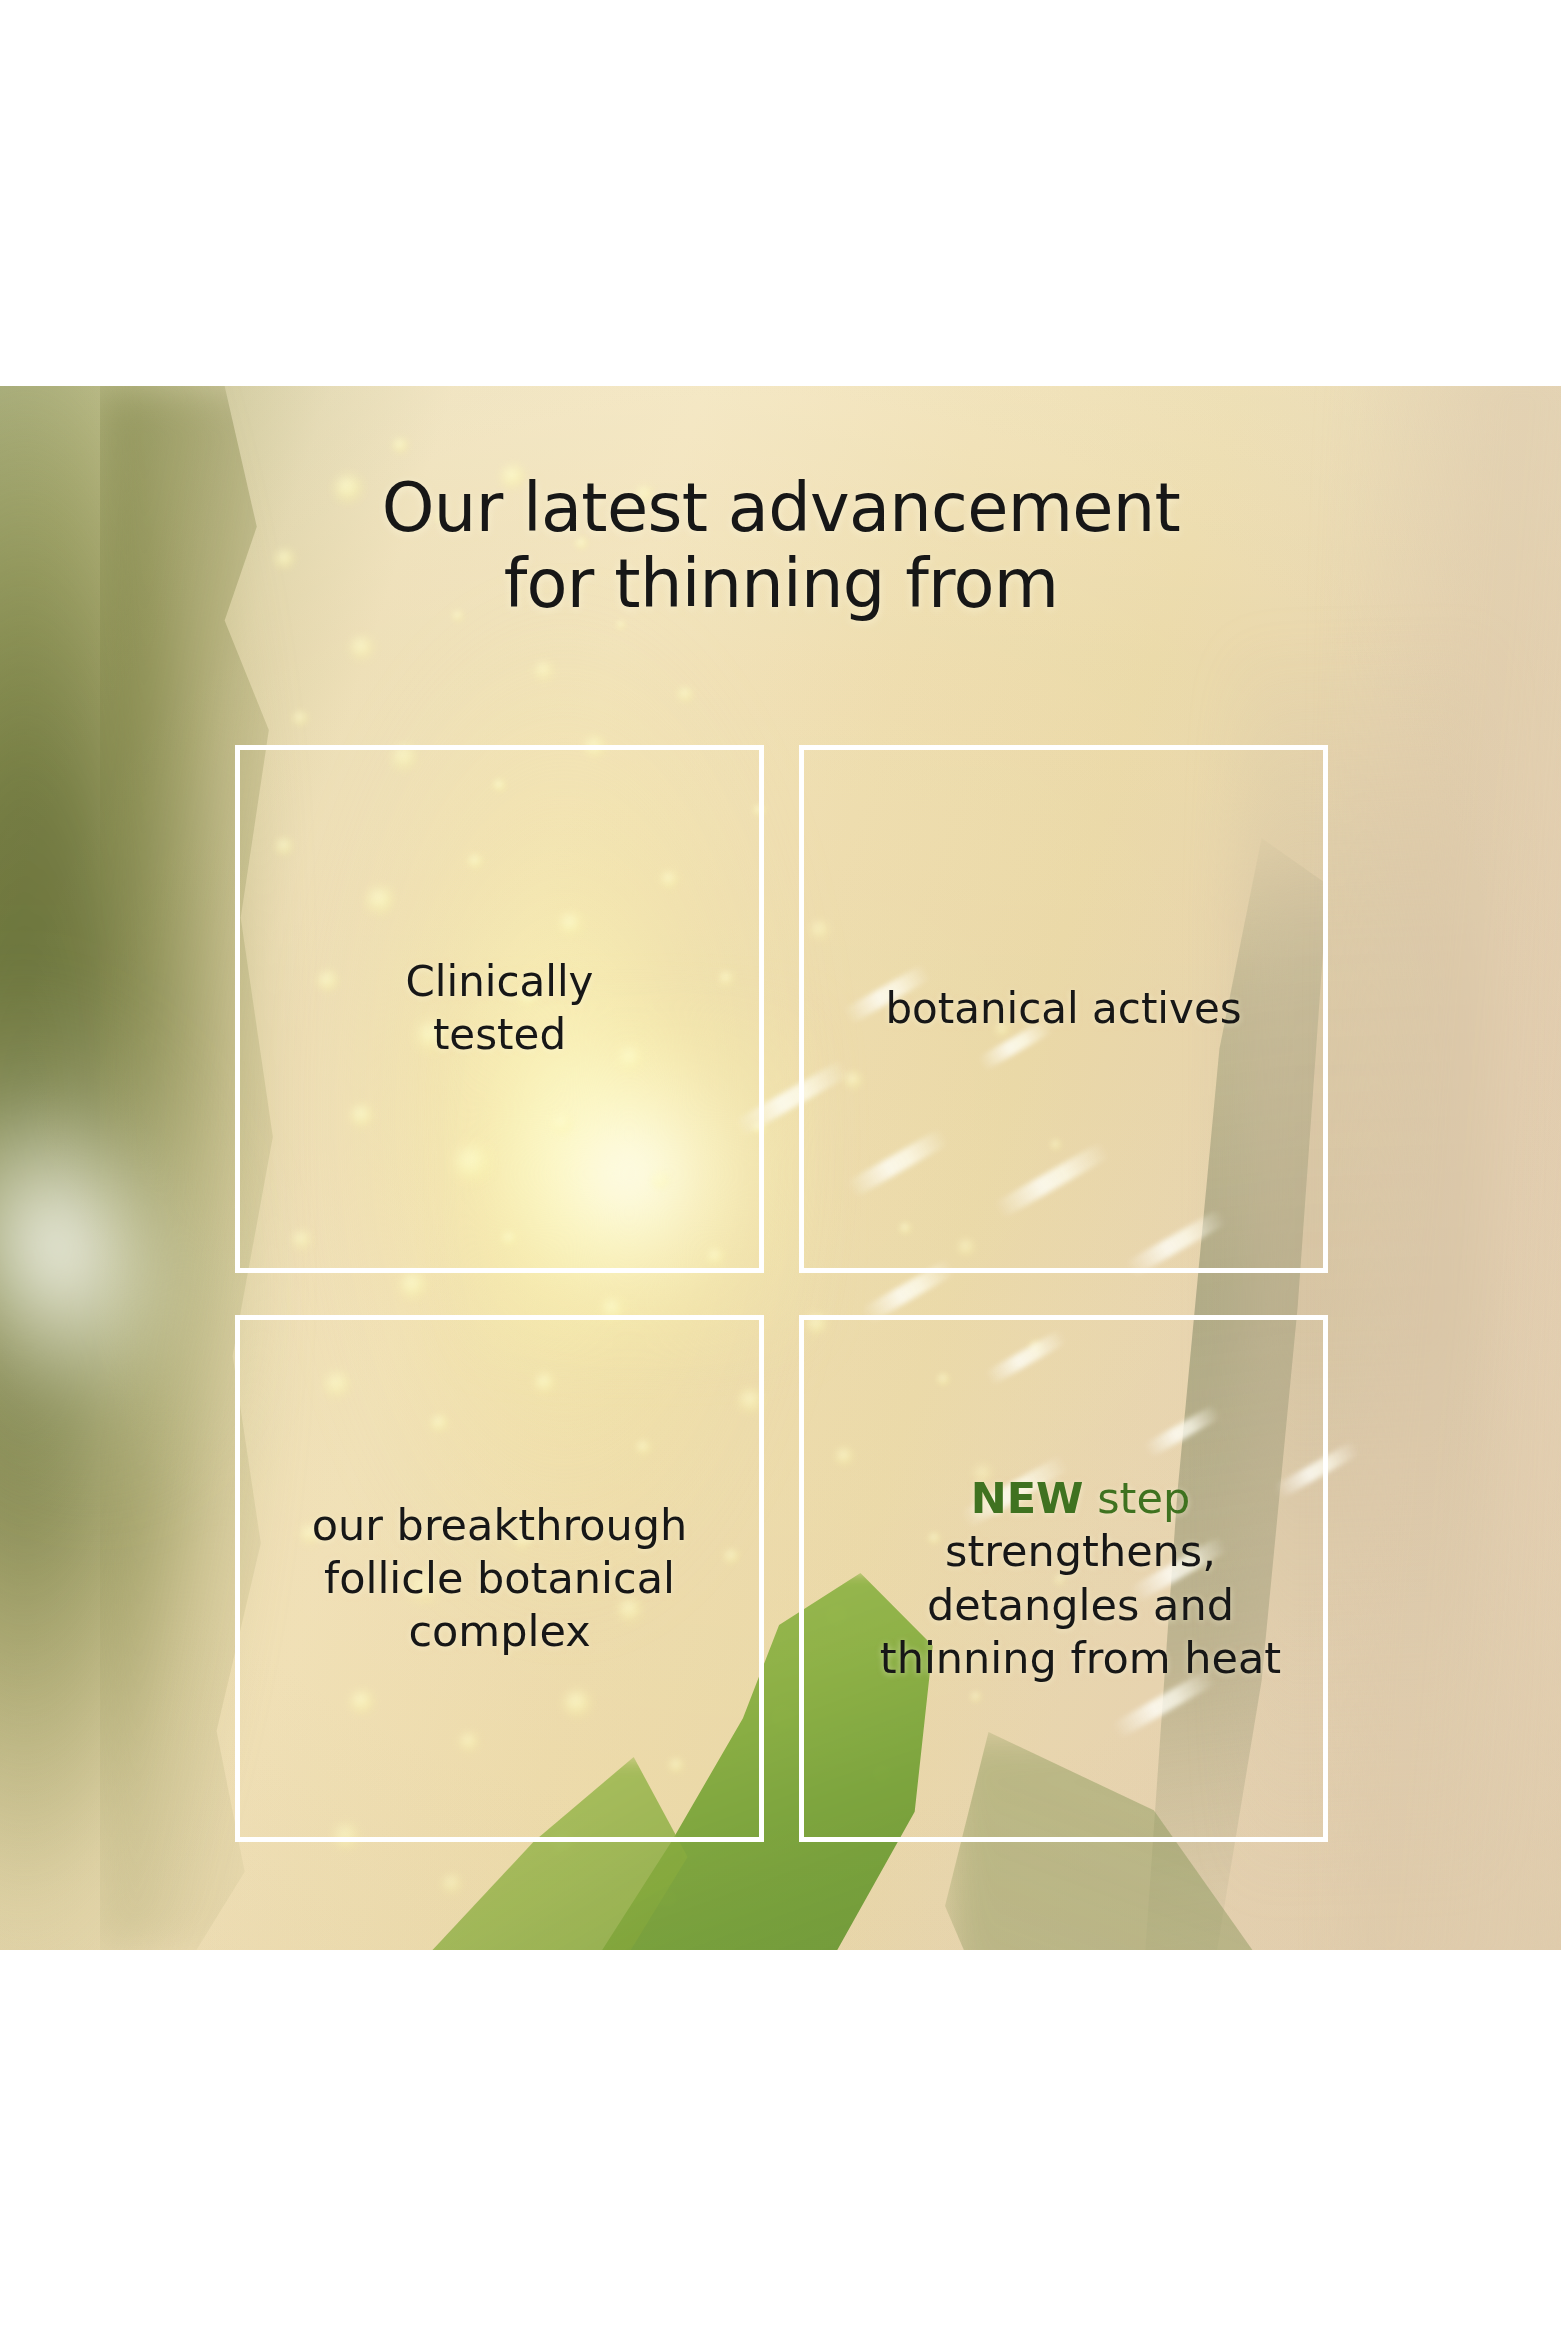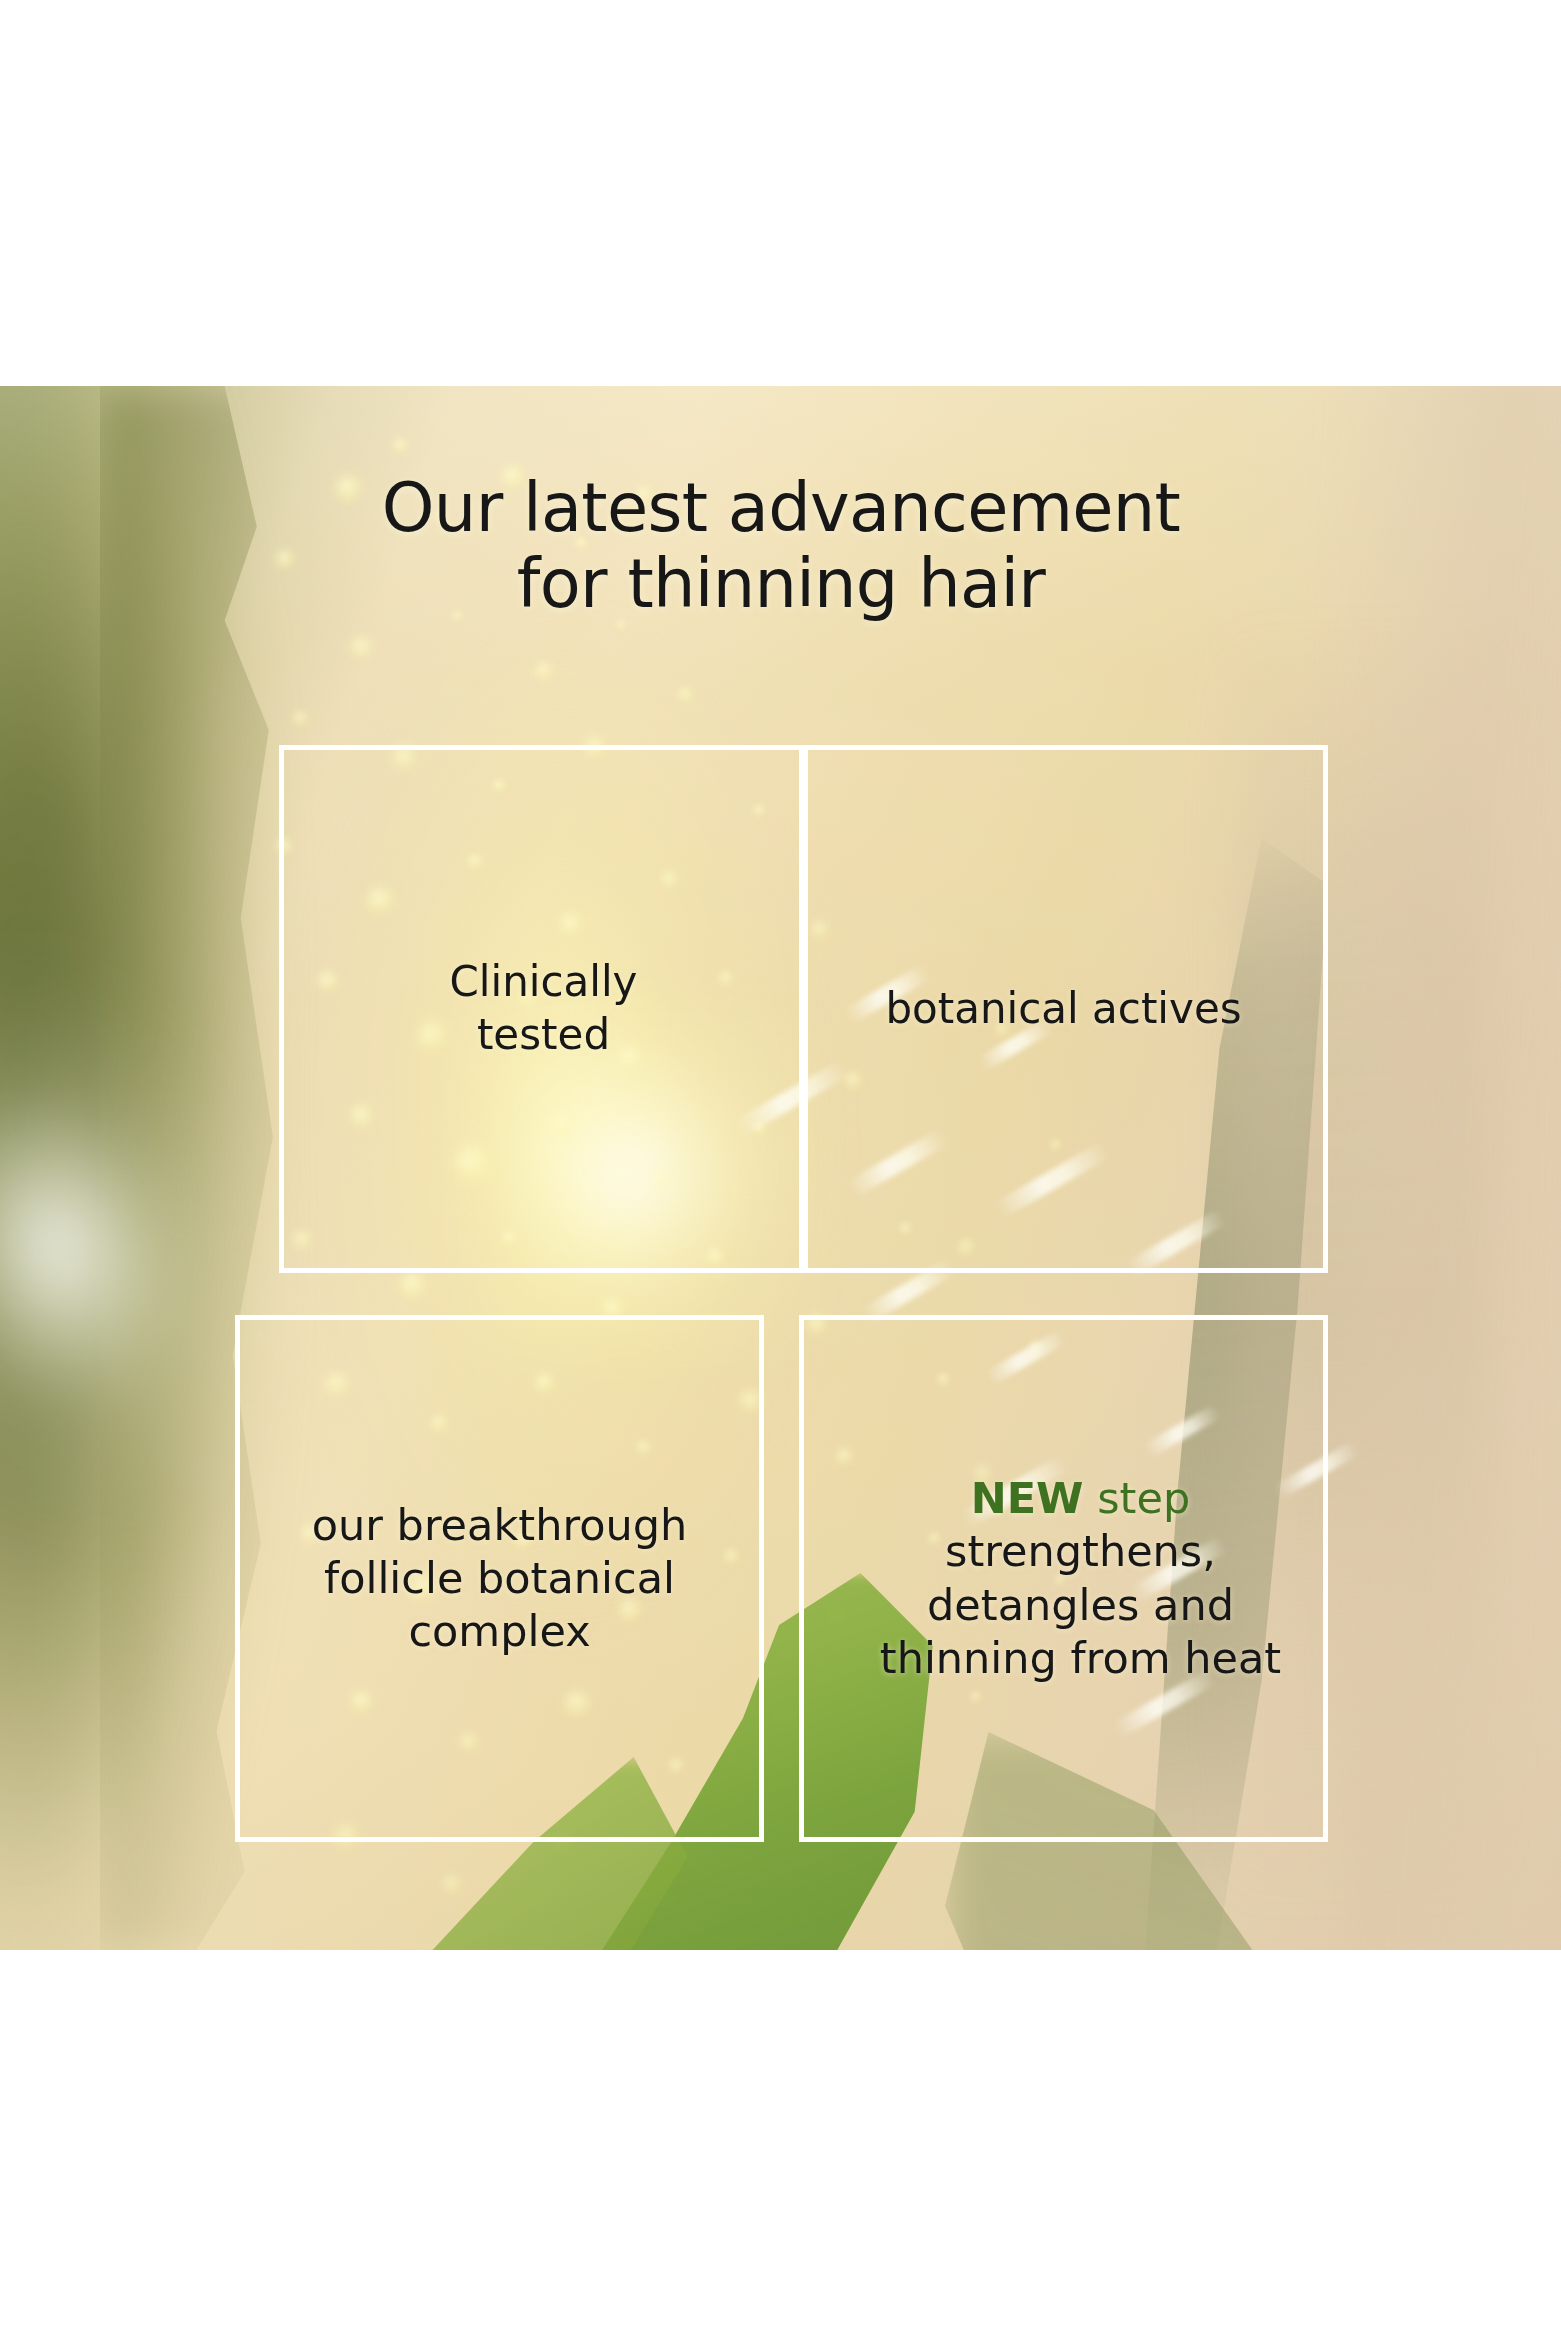--- a/index.html
+++ b/index.html
@@ -312,21 +312,21 @@
   }
   .cell {
     position: absolute;
     border: 5px solid #ffffff;
     box-sizing: border-box;
     display: flex;
     align-items: center;
     justify-content: center;
     text-align: center;
   }
-  .cell.tl { left: 0;    top: 0;    width: 529px; height: 528px; margin-left: 44px; }
+  .cell.tl { left: 0;    top: 0;    width: 529px; height: 528px; }
   .cell.tr { left: 564px; top: 0;    width: 529px; height: 528px; }
   .cell.bl { left: 0;    top: 570px; width: 529px; height: 527px; }
   .cell.br { left: 564px; top: 570px; width: 529px; height: 527px; padding-left: 34px; }
 
   .cell-text {
     font-family: "DejaVu Sans", sans-serif;
     font-weight: 400;
     color: #171717;
     font-size: 42px;
     line-height: 1.26;
@@ -453,21 +453,21 @@
       </div>
     <div class="leaf-bottom"></div>
     <div class="leaf-bottom2"></div>
     <div class="leaf-bottom-right"></div>
     <div class="grain"></div>
 
     <div id="content">
 
       <div class="headline">
         <span class="ln">Our latest advancement</span>
-        <span class="ln">for thinning hair</span>
+        <span class="ln">for thinning from</span>
       </div>
 
       <div class="grid">
         <div class="cell tl">
           <div class="cell-text">
               <span class="ln"><span>Clinically</span></span>
               <span class="ln"><span>tested</span></span>
             </div>
         </div>
         <div class="cell tr">

